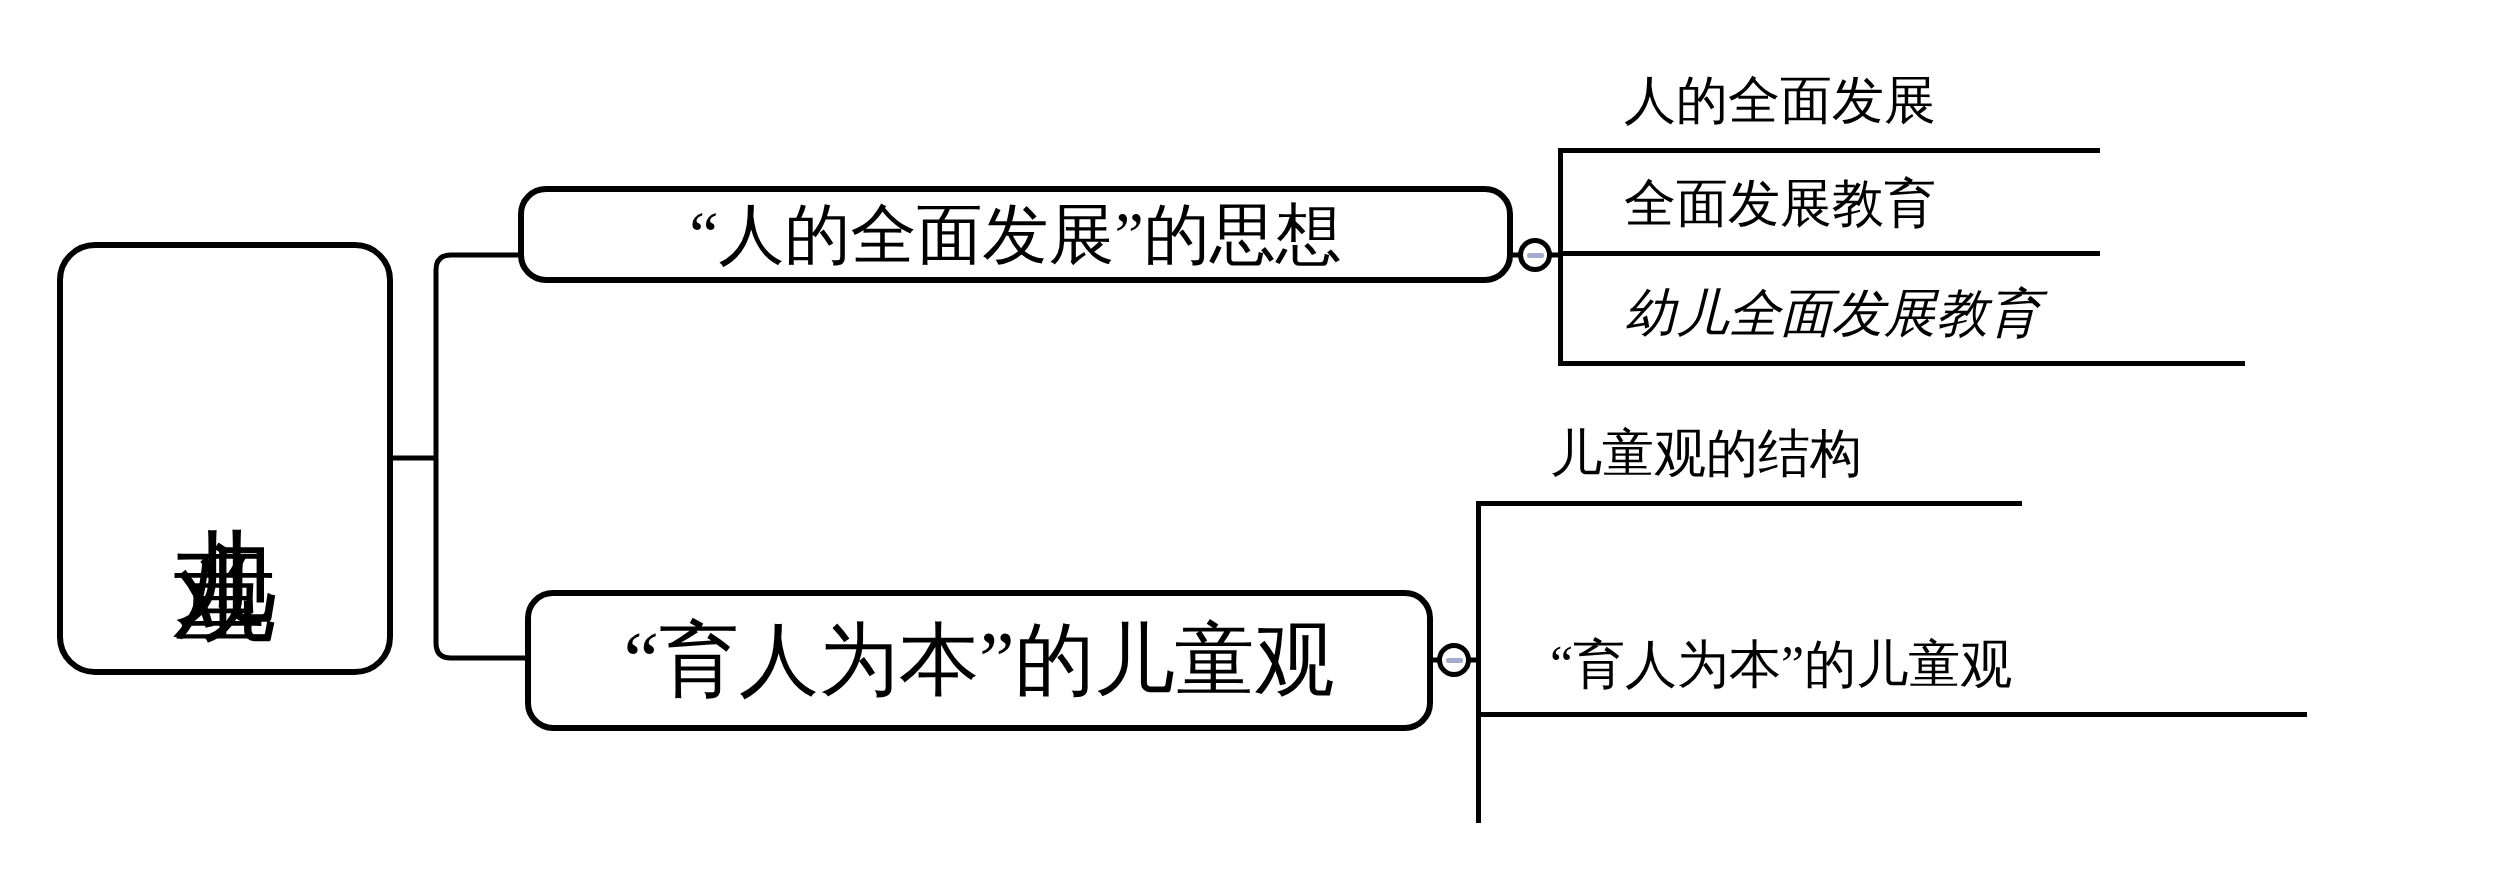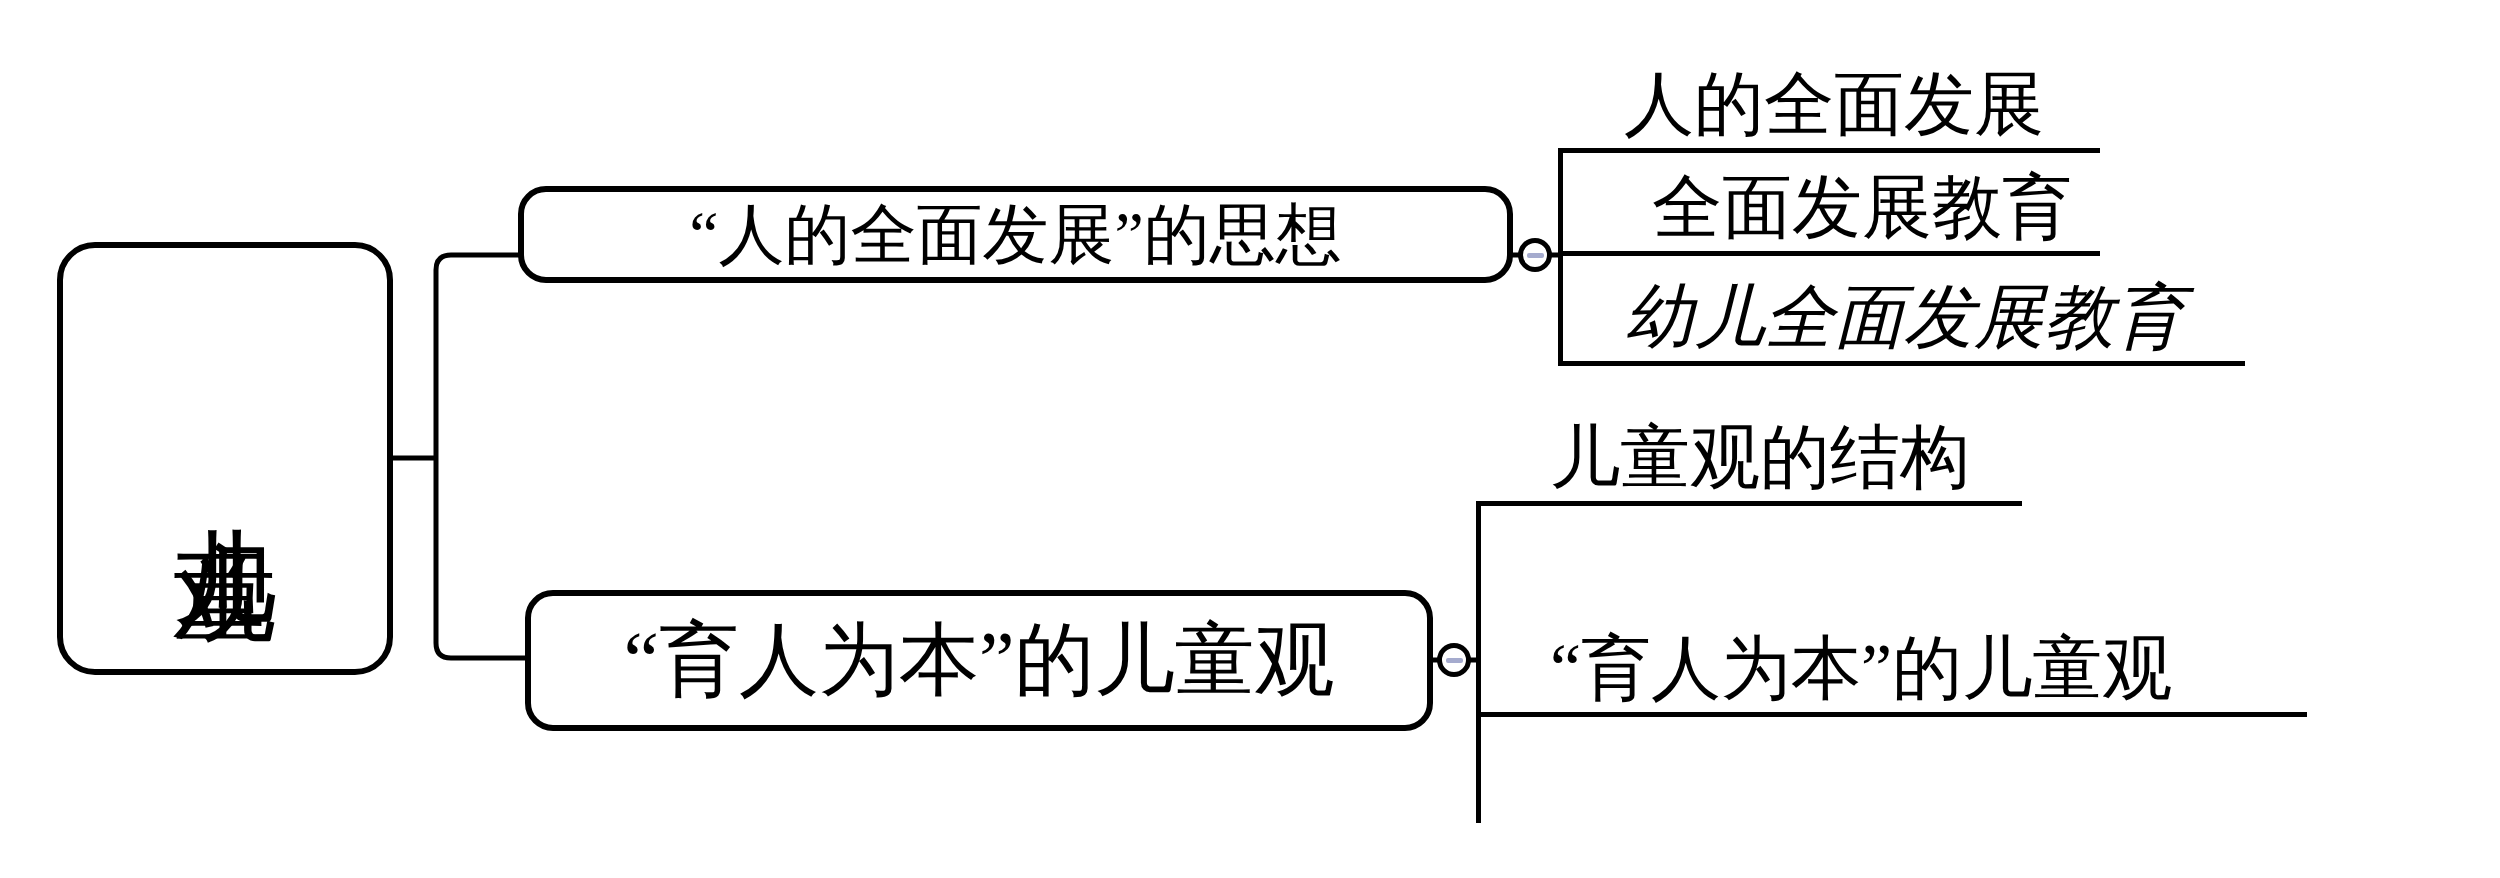--- a/index.html
+++ b/index.html
@@ -72,27 +72,27 @@
     background: #000000;
   }
   .spine1 { left: 1558px; top: 148px; height: 218px; }
   .spine2 { left: 1476px; top: 501px; height: 322px; }
 
   .leaf {
     position: absolute;
     border-bottom: 5px solid #000000;
     display: flex;
     align-items: flex-end;
-    font-size: 70px;
+    font-size: 52px;
     line-height: 1;
     white-space: nowrap;
-    padding-bottom: 8px;
+    padding-bottom: 21px;
   }
   .r11 { left: 1558px; top: 48px;  width: 542px; height: 105px; padding-left: 66px; }
-  .r12 { left: 1558px; top: 151px; width: 542px; height: 105px; padding-left: 66px; justify-content: center; }
+  .r12 { left: 1558px; top: 151px; width: 542px; height: 105px; padding-left: 66px; }
   .r13 { left: 1558px; top: 259px; width: 687px; height: 107px; padding-left: 66px; font-style: italic; }
   .r21 { left: 1476px; top: 401px; width: 546px; height: 105px; padding-left: 74px; }
   .r22 { left: 1476px; top: 504px; width: 692px; height: 108px; padding-left: 74px; }
   .r23 { left: 1476px; top: 610px; width: 831px; height: 107px; padding-left: 74px; }
   .r24 { left: 1476px; top: 715px; width: 992px; height: 108px; padding-left: 74px; }
 </style>
 </head>
 <body>
 
 <div class="canvas">

